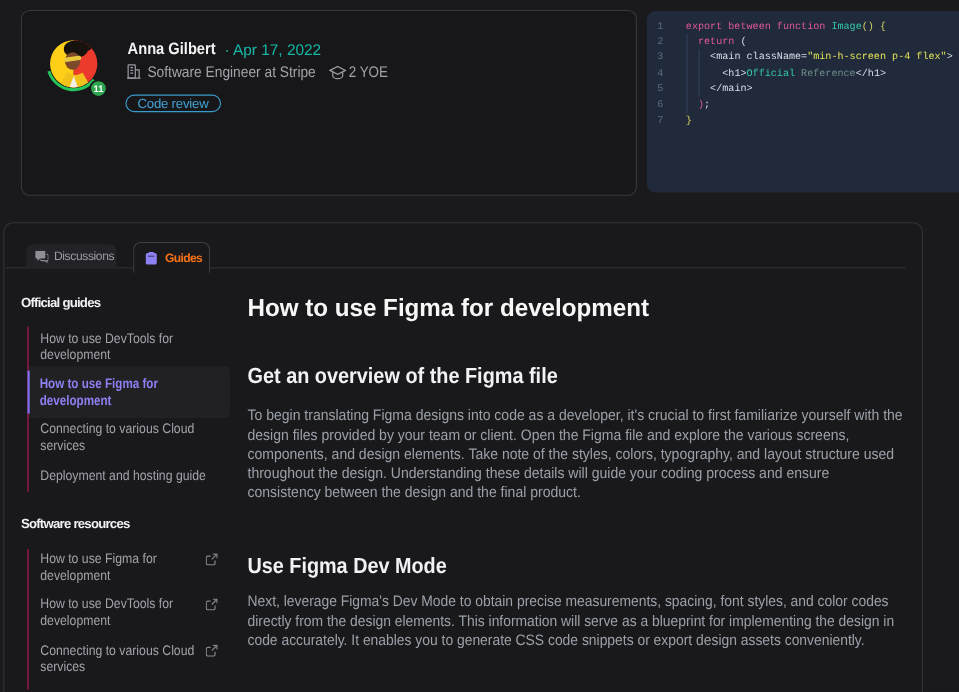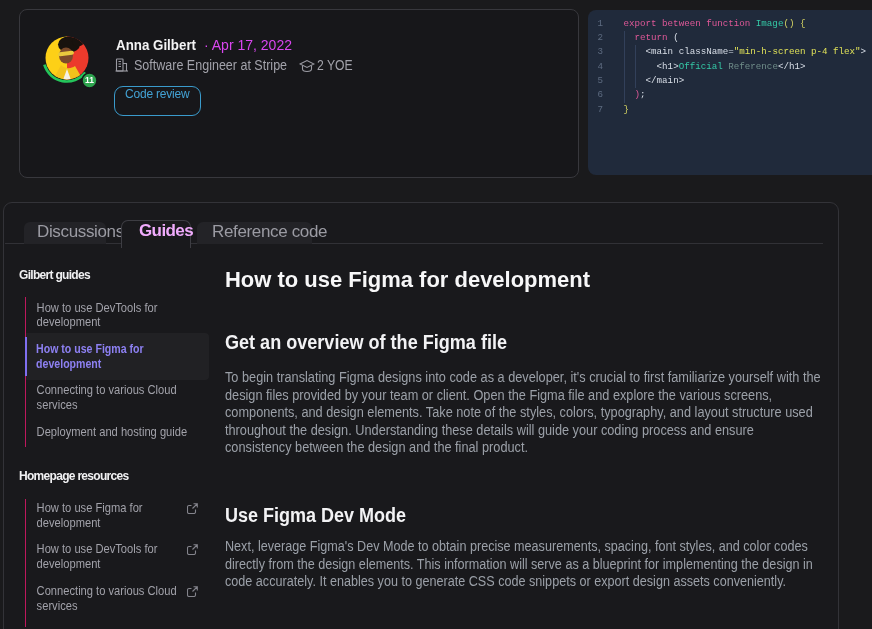--- a/index.html
+++ b/index.html
@@ -7,24 +7,24 @@
 body { background:#1a1a1c; font-family:"Liberation Sans", sans-serif; position:relative; }
 .abs { position:absolute; }
 .sx { transform-origin:left top; }
 
 
 #card-top {
   left:19px; top:9px; width:560px; height:169px;
   background:#17171a; border:1px solid #38383d; border-radius:8px;
 }
 .name { font-size:15px; font-weight:700; color:#f4f4f5; }
-.date { font-size:14px; color:#d946ef; }
+.date { font-size:14px; color:#14b8a6; }
 .jobrow { font-size:14px; color:#a3a3ab; }
 .pill {
-  height:30px; padding:0 10px;
+  height:16px; padding:0 10px;
   border:1px solid #3a9bcc; border-radius:9px; color:#43a2d4;
   font-size:12px; line-height:15px; letter-spacing:-0.2px;
 }
 .comment { font-size:15.4px; line-height:20.5px; color:#e6e6e9; white-space:nowrap; }
 
 
 #code {
   left:588px; top:10px; width:370px; height:165px;
   background:#202a3b; border-radius:8px;
   font-family:"Liberation Mono", monospace; font-size:9.2px; line-height:14.35px;
@@ -40,26 +40,26 @@
 .cW { color:#d9dfe8; } 
 .guide { position:absolute; width:1px; background:#32405a; }
 
 
 #card-bot {
   left:3px; top:202px; width:836px; height:440px;
   background:#19191c; border:1px solid #333338; border-radius:9px;
 }
 .tabline { left:1px; top:40px; width:818px; height:1px; background:#313136; }
 .tab { position:absolute; top:19px; height:22px; border-radius:6px 6px 0 0;
-  display:flex; align-items:flex-start; font-size:17px; color:#9b9ba3;
+  display:flex; align-items:center; font-size:11px; color:#9b9ba3;
   white-space:nowrap; letter-spacing:-0.35px; }
 .tab.inactive { background:#232327; }
 .tab.active { top:17px; height:28px; background:#19191c;
   border:1px solid #3d3d43; border-bottom:none; border-radius:7px 7px 0 0;
-  color:#f0abfc; font-weight:700; z-index:3; letter-spacing:-0.6px; }
+  color:#f97316; font-weight:700; z-index:3; letter-spacing:-0.6px; }
 
 
 .sblabel { font-size:12px; font-weight:700; color:#f1f1f3; letter-spacing:-0.7px; }
 .sblist { position:absolute; border-left:1px solid #be185d; }
 .sbitem { position:relative; font-size:12.6px; line-height:14.7px; color:#a2a2aa;
   padding:0 0 0 12px; white-space:nowrap; transform:scaleX(0.885); transform-origin:left top; }
 .sbactive { color:#8d80f2; font-weight:700; transform:scaleX(0.84); }
 .bar { position:absolute; left:21px; top:134px; width:2px; height:39px; background:#7f6ff0; z-index:2; }
 
 
@@ -141,38 +141,30 @@
 
   <div class="tab active" style="left:117px; width:70px; padding-left:10px;">
     <svg width="11" height="12" viewBox="0 0 11 12" style="margin-right:7px;">
       <rect x="0.5" y="1" width="10" height="10.5" rx="1.5" fill="#8d80f2"></rect>
       <rect x="3.2" y="0" width="4.6" height="2.6" rx="0.8" fill="#8d80f2"></rect>
       <rect x="2.8" y="3.4" width="5.4" height="1.1" fill="#19191c" opacity="0.6"></rect>
     </svg>
     Guides
   </div>
 
-  <div class="tab inactive" style="left:193px; width:115px; padding-left:9px;">
-    <svg width="14" height="9" viewBox="0 0 14 9" style="margin-right:6px;" fill="none" stroke="#8e8e96" stroke-width="1.1">
-      <path d="M4 1 L1 4.5 L4 8"></path>
-      <path d="M10 1 L13 4.5 L10 8"></path>
-      <path d="M8 0.5 L6 8.5" stroke-width="1"></path>
-    </svg>
-    Reference code
-  </div>
 
-  <div class="abs sblabel" style="left:15px; top:65px;">Gilbert guides</div>
+  <div class="abs sblabel" style="left:15px; top:65px;">Official guides</div>
   <div class="sblist" style="left:21px; top:94px; width:190px;">
     <div class="sbitem" style="padding-top:3.5px;">How to use DevTools for<br>development</div>
     <div class="sbitem sbactive" style="margin-top:12px;">How to use Figma for<br>development</div>
     <div class="sbitem" style="margin-top:12px;">Connecting to various Cloud<br>services</div>
     <div class="sbitem" style="margin-top:12px; padding-bottom:8px;">Deployment and hosting guide</div>
   </div>
 
-  <div class="abs sblabel" style="left:15px; top:266px;">Homepage resources</div>
+  <div class="abs sblabel" style="left:15px; top:266px;">Software resources</div>
 
   <div class="sblist" style="left:21px; top:296px; width:190px;">
     <div class="sbitem" style="padding-top:2px;">How to use Figma for<br>development</div>
     <div class="sbitem" style="margin-top:12px;">How to use DevTools for<br>development</div>
     <div class="sbitem" style="margin-top:12px; padding-bottom:14px;">Connecting to various Cloud<br>services</div>
   </div>
 
   <div class="abs h1 sx" style="left:221px; top:64px; transform:scaleX(0.9765);">How to use Figma for development</div>
   <div class="abs h2 sx" style="left:221px; top:127.5px; transform:scaleX(0.903);">Get an overview of the Figma file</div>
   <div class="abs para sx" style="left:221px; top:166px; transform:scaleX(0.923);">To begin translating Figma designs into code as a developer, it's crucial to first familiarize yourself with the<br>design files provided by your team or client. Open the Figma file and explore the various screens,<br>components, and design elements. Take note of the styles, colors, typography, and layout structure used<br>throughout the design. Understanding these details will guide your coding process and ensure<br>consistency between the design and the final product.</div>

